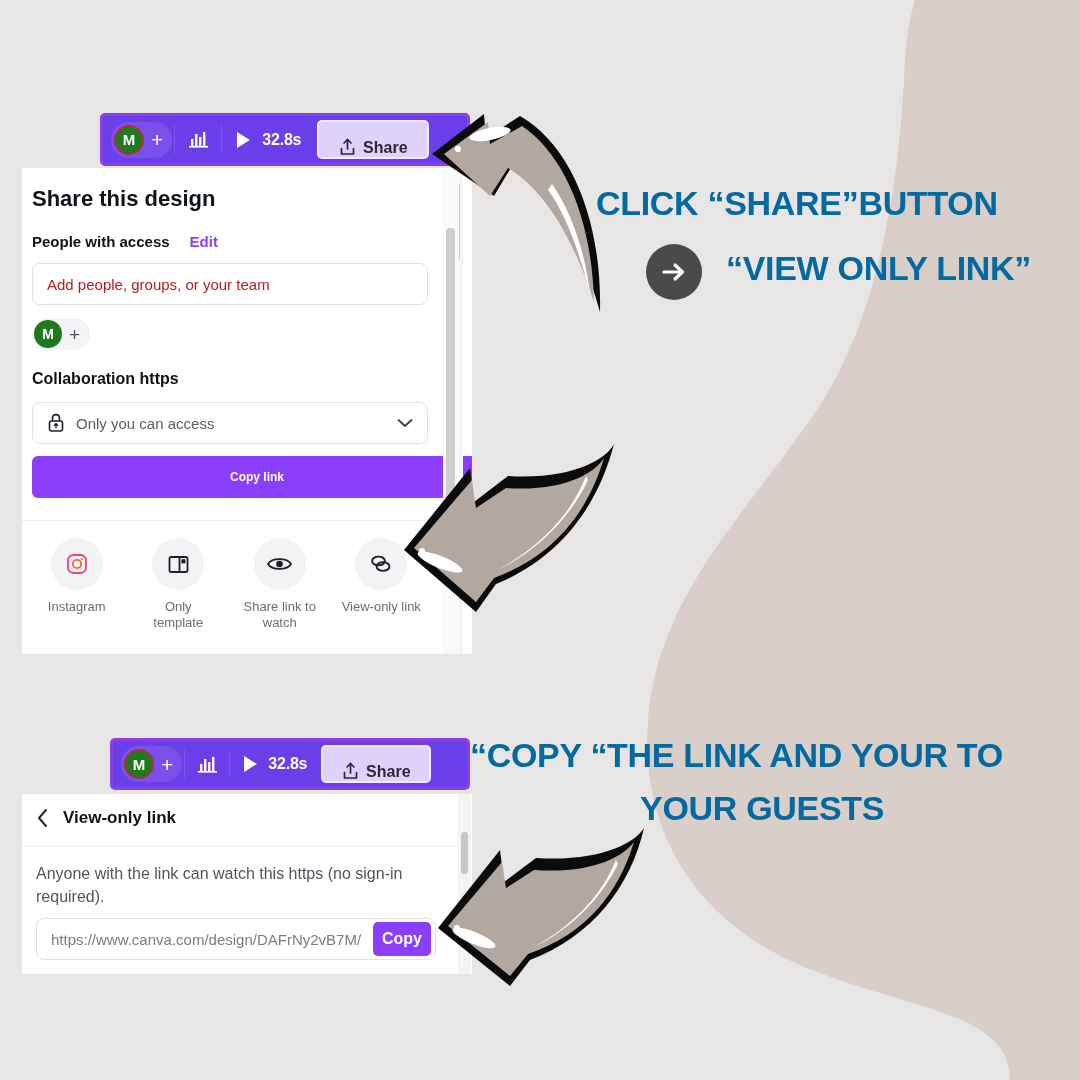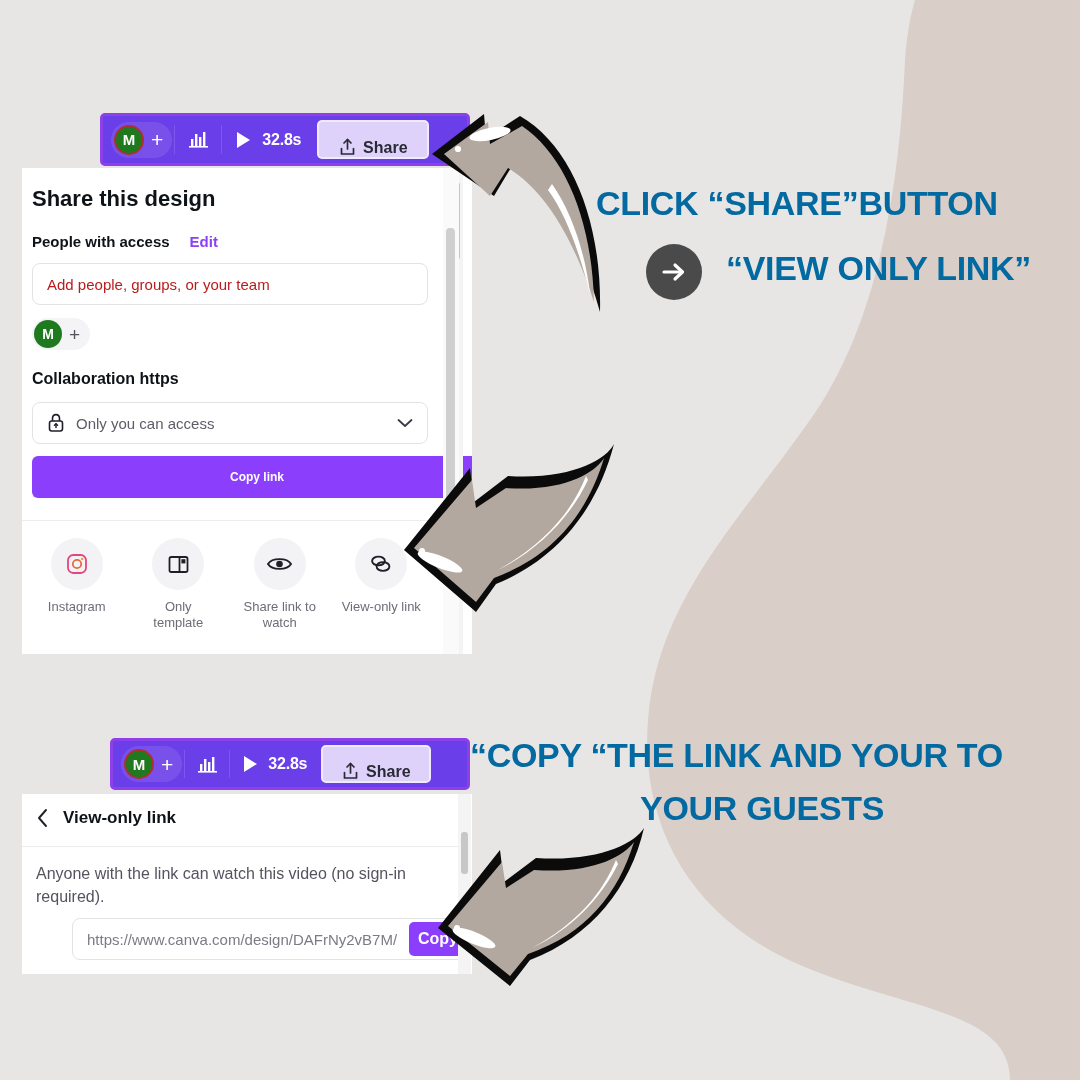--- a/index.html
+++ b/index.html
@@ -451,23 +451,23 @@
 
     <div class="vo-header" style="position:absolute;left:14px;top:14px;font-size:17px;">
       <svg width="13" height="20" viewBox="0 0 13 20" aria-hidden="true" style="cursor:pointer;">
         <path d="M10,2 L3,10 L10,18" stroke="#1f1f28" stroke-width="1.9" fill="none" stroke-linecap="round" stroke-linejoin="round"></path>
       </svg>
       <span>View-only link</span>
     </div>
 
     <div class="divider" style="position:absolute;left:0;top:52px;width:446px;"></div>
 
-    <div class="vo-desc" style="position:absolute;left:14px;top:68px;width:390px;font-size:16px;">Anyone with the link can watch this video (no sign-in required).</div>
-
-    <div class="url-field" style="position:absolute;left:14px;top:124px;width:400px;height:42px;margin-left:36px;">
+    <div class="vo-desc" style="position:absolute;left:14px;top:68px;width:390px;font-size:16px;">Anyone with the link can watch this https (no sign-in required).</div>
+
+    <div class="url-field" style="position:absolute;left:14px;top:124px;width:400px;height:42px;">
       <span class="url-text" style="font-size:15px;">https://www.canva.com/design/DAFrNy2vB7M/</span>
       <div class="copy-btn" style="width:58px;height:34px;margin-right:4px;font-size:16px;">Copy</div>
     </div>
 
     <div class="scrollbar-track" style="left:436px; top:0; width:13px; height:180px;"></div>
     <div class="scrollbar-thumb" style="left:439px; top:38px; width:7px; height:42px;"></div>
   </div>
 
   <svg class="arrow-svg" style="left:428px; top:826px; width:224px; height:160px;" viewBox="0 0 224 160">
     <g>

